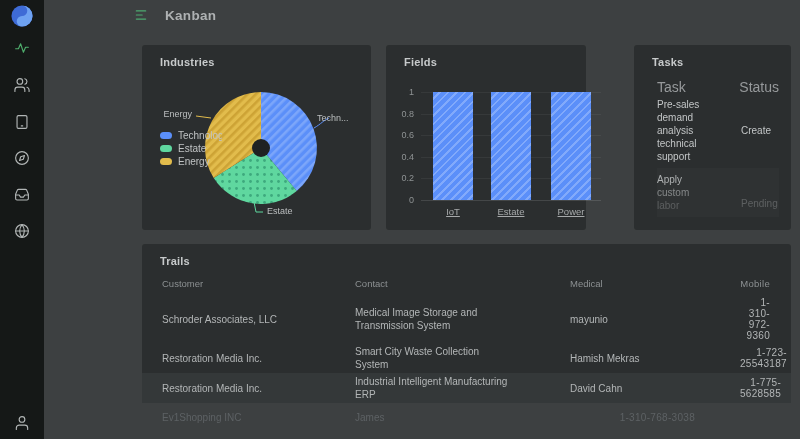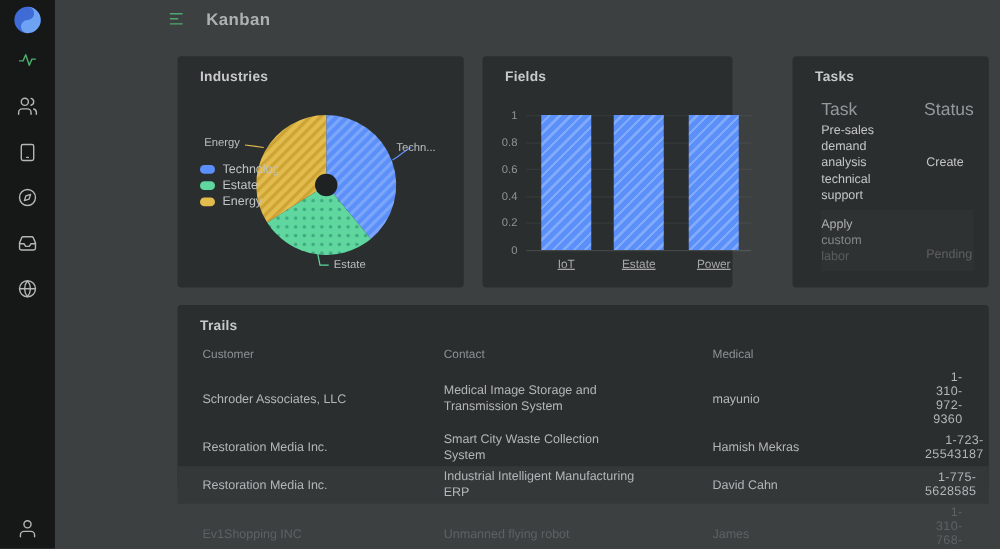--- a/index.html
+++ b/index.html
@@ -237,20 +237,21 @@
     </div>
 </section>
 
 <section class="card" id="card-trails">
   <div class="card-title">Trails</div>
   <div class="trails-wrap">
     <div class="trails-head">
       <div>Customer</div>
       <div>Contact</div>
       <div>Medical</div>
+      <div class="h-mobile">Mobile</div>
     </div>
     <div id="trails-body">
         <div class="trail-row">
           <div class="c-customer">Schroder Associates, LLC</div>
           <div class="c-project">Medical Image Storage and Transmission System</div>
           <div class="c-contact">mayunio</div>
           <div class="c-mobile">1-310-972-9360</div>
         </div>
         <div class="trail-row">
           <div class="c-customer">Restoration Media Inc.</div>
@@ -259,19 +260,18 @@
           <div class="c-mobile">1-723-25543187</div>
         </div>
         <div class="trail-row highlight">
           <div class="c-customer">Restoration Media Inc.</div>
           <div class="c-project">Industrial Intelligent Manufacturing ERP</div>
           <div class="c-contact">David Cahn</div>
           <div class="c-mobile">1-775-5628585</div>
         </div>
         <div class="trail-row faded">
           <div class="c-customer">Ev1Shopping INC</div>
-          <div class="c-project">Unmanned flying robot</div>
           <div class="c-contact">James</div>
           <div class="c-mobile">1-310-768-3038</div>
         </div>
       </div>
   </div>
 </section>
 
 </body></html>

